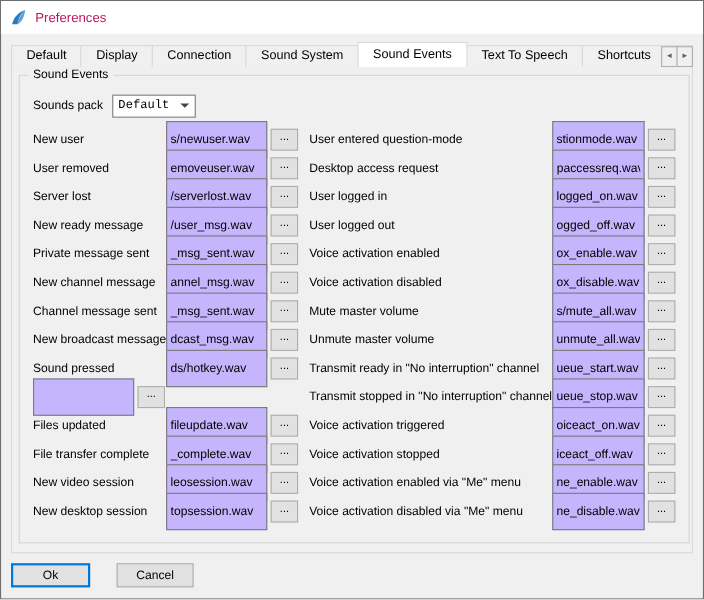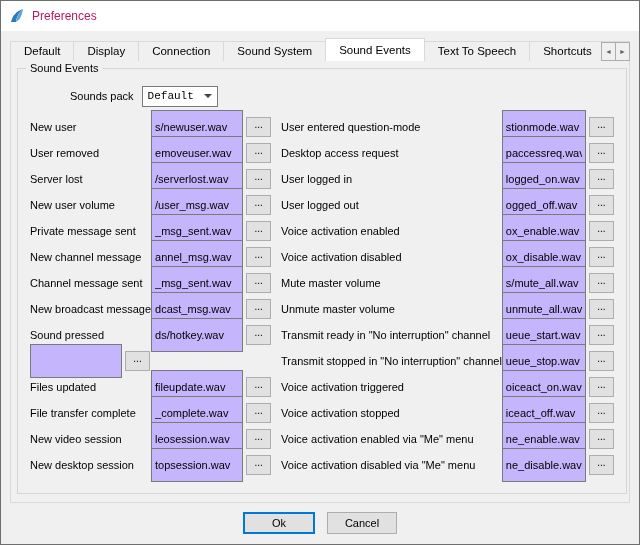--- a/index.html
+++ b/index.html
@@ -19,37 +19,37 @@
   .tab.active { background:#ffffff; height:23px; padding-top:5px; position:relative; z-index:3; }
   .tab-scroll { position:absolute; right:0; bottom:0; display:flex; z-index:5; }
   .tab-scroll-btn { width:15px; height:19px; border:1px solid #adadad; background:#f0f0f0; color:#606060; font-size:7px; line-height:1; margin-left:-1px; font-family:inherit; padding:0; }
 
   .tab-pane { flex:1; border:1px solid #d9d9d9; margin-top:-1px; background:#f0f0f0; padding:7px 6px 8px; display:flex; min-height:0; z-index:1; }
 
   .groupbox { flex:1; border:1px solid #d5d5d5; position:relative; padding:12px 12px 8px; display:flex; flex-direction:column; min-height:0; }
   .groupbox-title { position:absolute; top:-7px; left:8px; background:#f0f0f0; padding:0 4px; font-size:11px; color:#000; }
 
   .pack-row { display:flex; align-items:center; margin:4px 0 11px; flex:0 0 auto; }
-  .pack-label { font-size:11px; margin-right:8px;margin-left:40px; }
+  .pack-label { font-size:11px; margin-right:8px; }
   .combo { position:relative; width:76px; height:21px; }
   .combo select { width:100%; height:100%; appearance:none; -webkit-appearance:none; border:1px solid #7a7a7a; background:#ffffff; font-size:11px; padding:0 18px 0 5px; font-family:Liberation Mono, monospace; border-radius:0; }
   .combo-arrow { position:absolute; right:6px; top:9px; width:0; height:0; border-left:4px solid transparent; border-right:4px solid transparent; border-top:4px solid #444; pointer-events:none; }
 
   .events-grid { display:flex; flex:1; min-height:0; }
   .events-col { display:flex; flex-direction:column; }
   .events-col-left { flex:0 0 240px; }
   .events-col-right { flex:1; margin-left:10px; }
 
   .event-row { display:flex; align-items:center; height:20px; margin-bottom:6px; flex:0 0 auto; }
   .event-label { flex:1; font-size:11px; white-space:nowrap; overflow:hidden; color:#000; }
   .event-input { flex:0 0 auto; width:92px; height:34px; border:1px solid #7a7a7a; background:#c4b5fd; font-size:11px; padding:0 3px; font-family:inherit; }
   .events-col-right .event-input { width:84px; }
   .browse-btn { flex:0 0 auto; width:25px; height:20px; margin-left:3px; border:1px solid #adadad; background:#e1e1e1; font-size:10px; line-height:1; font-family:inherit; padding:0 0 4px; color:#000; }
 
-  .footer { flex:0 0 auto; display:flex; justify-content:center; gap:12px; padding-top:9px; }
+  .footer { flex:0 0 auto; display:flex; gap:24px; padding-top:9px; }
   .btn { height:22px; min-width:70px; background:#e1e1e1; border:1px solid #adadad; font-size:11px; font-family:inherit; padding:0 12px; color:#000; }
   .btn-default { border:2px solid #0078d7; min-width:72px; }
 </style>
 </head>
 <body>
 
 <div class="window">
 
   <div class="titlebar">
     <svg class="app-icon" viewBox="0 0 16 16">
@@ -101,21 +101,21 @@
                 <span class="event-label">User removed</span>
                 <input type="text" class="event-input" value="emoveuser.wav" style="">
                 <button type="button" class="browse-btn">...</button>
               </div>
               <div class="event-row">
                 <span class="event-label">Server lost</span>
                 <input type="text" class="event-input" value="/serverlost.wav" style="">
                 <button type="button" class="browse-btn">...</button>
               </div>
               <div class="event-row">
-                <span class="event-label">New user volume</span>
+                <span class="event-label">New ready message</span>
                 <input type="text" class="event-input" value="/user_msg.wav" style="">
                 <button type="button" class="browse-btn">...</button>
               </div>
               <div class="event-row">
                 <span class="event-label">Private message sent</span>
                 <input type="text" class="event-input" value="_msg_sent.wav" style="">
                 <button type="button" class="browse-btn">...</button>
               </div>
               <div class="event-row">
                 <span class="event-label">New channel message</span>

